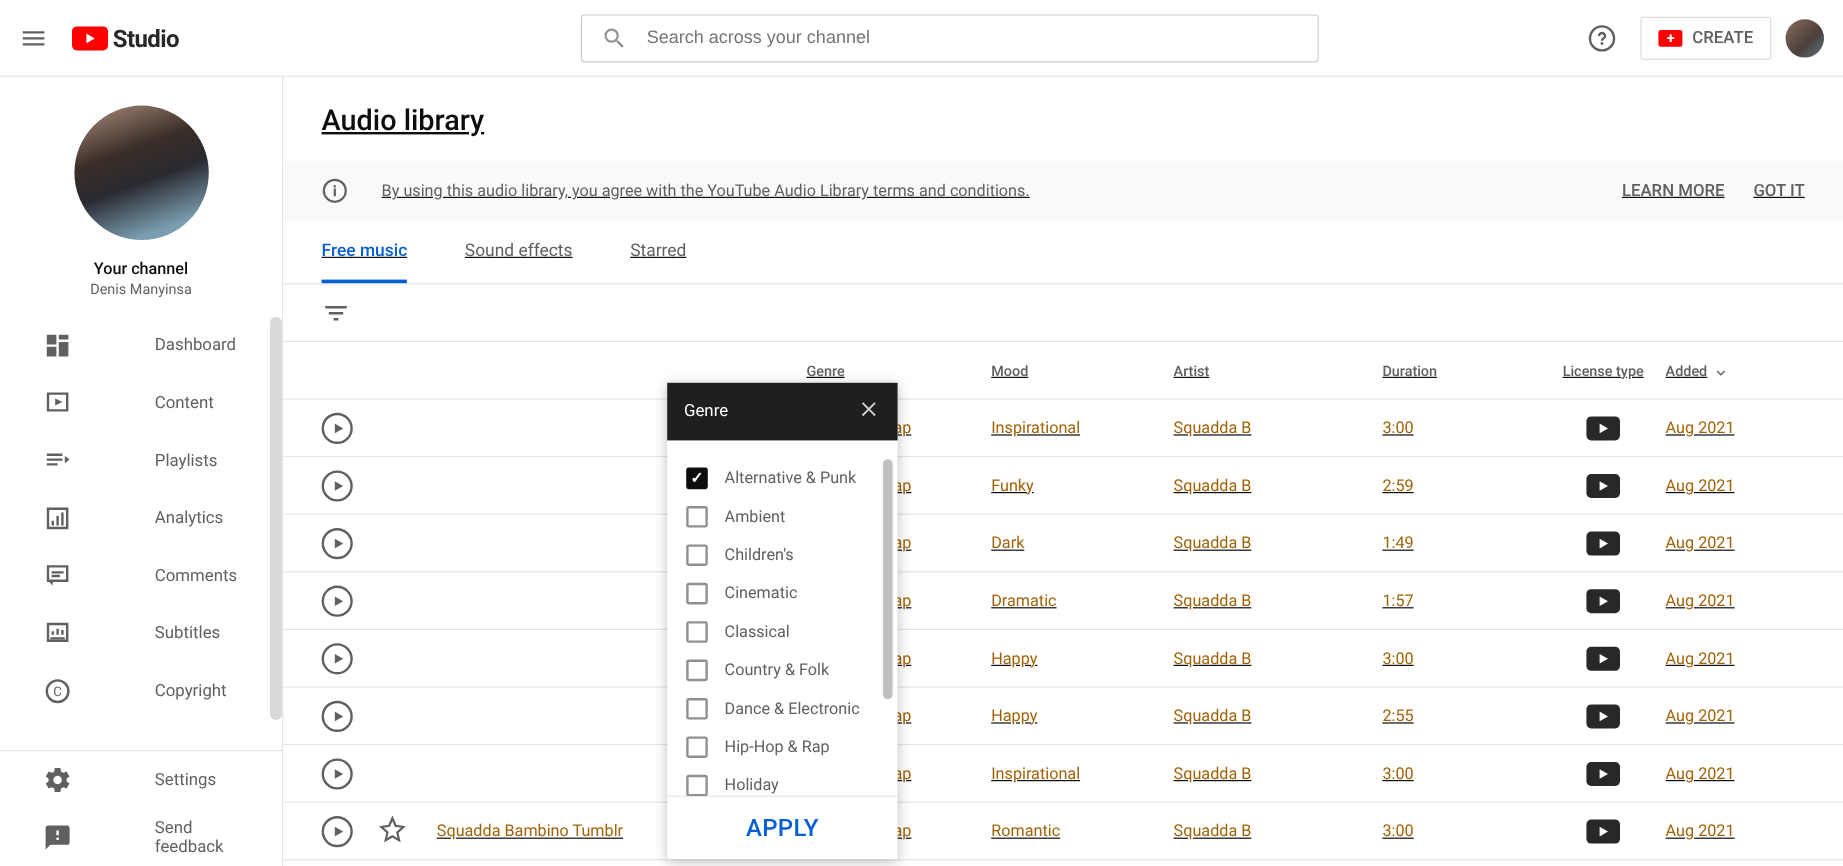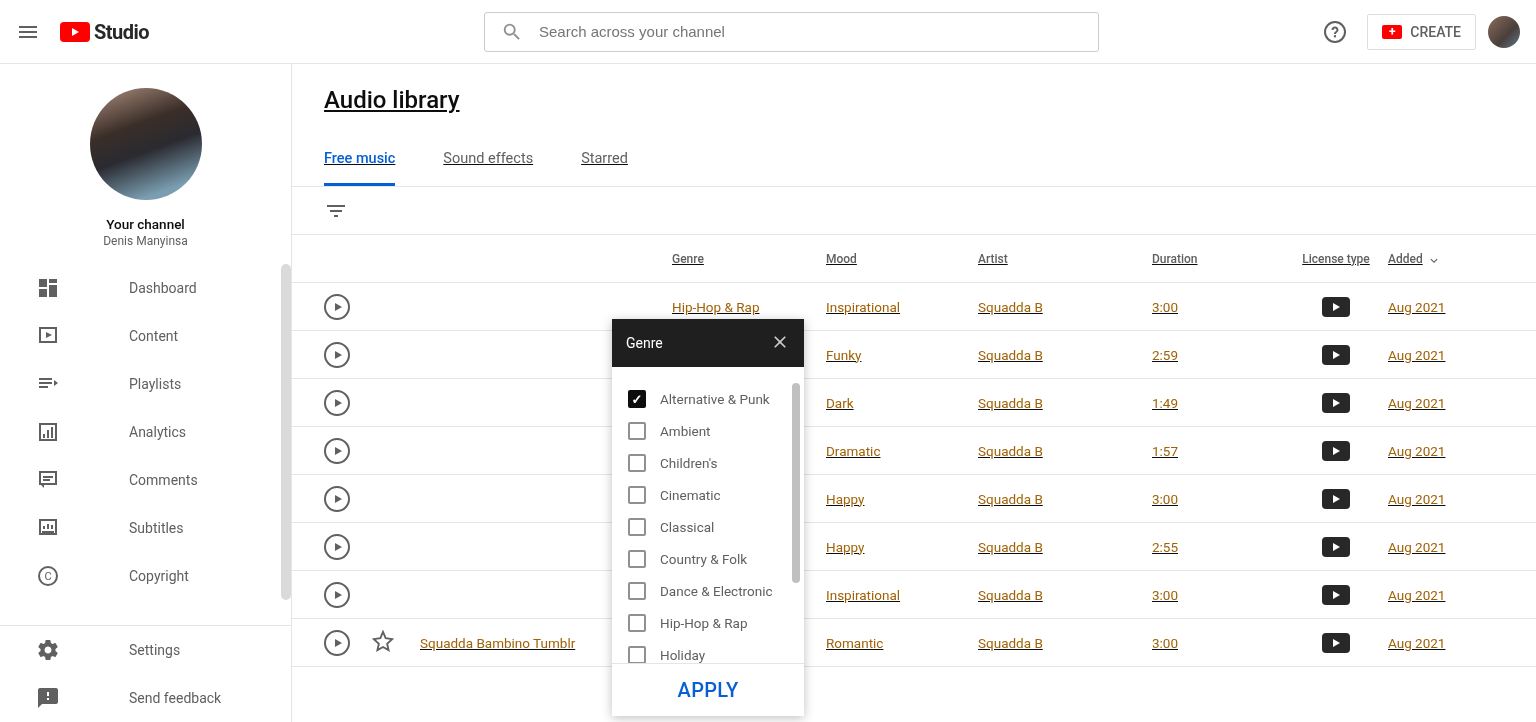--- a/index.html
+++ b/index.html
@@ -16,21 +16,21 @@
   .search-box svg { width: 22px; height: 22px; color: #909090; margin-right: 16px; }
   .search-box input { border: none; outline: none; font-size: 15px; color: #606060; flex: 1; background: transparent; }
   .header-right { margin-left: auto; display: flex; align-items: center; gap: 12px; }
   .icon-btn { width: 40px; height: 40px; display: flex; align-items: center; justify-content: center; cursor: pointer; color: #606060; border-radius: 50%; }
   .create-btn { height: 36px; border: 1px solid #ddd; border-radius: 2px; padding: 0 14px; display: flex; align-items: center; gap: 8px; cursor: pointer; font-weight: 500; font-size: 14px; color: #606060; }
   .create-icon { width: 20px; height: 14px; background: #ff0000; border-radius: 2px; position: relative; display:flex; align-items:center; justify-content:center; }
   .create-plus { color: white; font-size: 12px; font-weight: bold; line-height: 1; }
   .avatar-sm { width: 32px; height: 32px; border-radius: 50%; background: linear-gradient(135deg, #8a6d5e 0%, #4a3f3a 60%, #5c7a8a 100%); cursor: pointer; }
   
   .body { display: flex; height: calc(100vh - 64px); }
-  .sidebar { width: 292px; border-right: 1px solid #e5e5e5; display: flex; flex-direction: column; position: relative; }
+  .sidebar { width: 236px; border-right: 1px solid #e5e5e5; display: flex; flex-direction: column; position: relative; }
   .sidebar-top { text-align: center; padding: 24px 0 16px; }
   .avatar-lg { width: 112px; height: 112px; border-radius: 50%; margin: 0 auto 16px; background: linear-gradient(160deg, #b09080 0%, #3a2e28 35%, #2a2a30 55%, #7a9db0 85%); cursor: pointer; }
   .channel-label { font-size: 13.5px; font-weight: 500; color: #0d0d0d; }
   .channel-name { font-size: 12px; color: #606060; margin-top: 2px; }
   .sidebar-scroll { overflow-y: auto; flex: 0 0 auto; position: relative; }
   .sidebar-scroll::after { content: ''; position: absolute; right: 0; top: 0; bottom: 0; width: 10px; background: #dadada; border-radius: 5px; }
   .sidebar-item { height: 48px; display: flex; align-items: center; padding: 0 36px; cursor: pointer; color: #606060; font-size: 14px; gap: 45px; }
   .sidebar-item svg, .sidebar-item .mi { width: 24px; height: 24px; margin-right: 24px; flex-shrink: 0; fill: currentColor; }
   .sidebar-bottom { margin-top: auto; border-top: 1px solid #e5e5e5; }
   
@@ -187,20 +187,31 @@
           <span class="mi"><svg viewBox="0 0 24 24">
               <path fill="currentColor" d="M20 2H4c-1.1 0-2 .9-2 2v18l4-4h14c1.1 0 2-.9 2-2V4c0-1.1-.9-2-2-2zm-7 12h-2v-2h2v2zm0-4h-2V6h2v4z"></path>
             </svg></span>
           <span>Send feedback</span>
         </div>
       </div>
   </div>
 
   <div class="main">
     <div class="page-title">Audio library</div>
+    <div class="notice">
+      <svg viewBox="0 0 24 24">
+          <path fill="none" stroke="currentColor" stroke-width="2" d="M12 22a10 10 0 100-20 10 10 0 000 20z"></path>
+          <path fill="currentColor" d="M11 10h2v7h-2zM11 7h2v2h-2z"></path>
+        </svg>
+      <span>By using this audio library, you agree with the YouTube Audio Library terms and conditions.</span>
+      <div class="notice-actions">
+        <span class="notice-action">LEARN MORE</span>
+        <span class="notice-action">GOT IT</span>
+      </div>
+    </div>
     <div class="tabs" id="tabs">
         <div class="tab active">Free music</div>
         <div class="tab">Sound effects</div>
         <div class="tab">Starred</div>
       </div>
     <div class="filter-row">
       <svg class="filter-icon" width="24" height="24" viewBox="0 0 24 24">
           <path fill="currentColor" d="M10 18h4v-2h-4v2zM3 6v2h18V6H3zm3 7h12v-2H6v2z"></path>
         </svg>
     </div>

